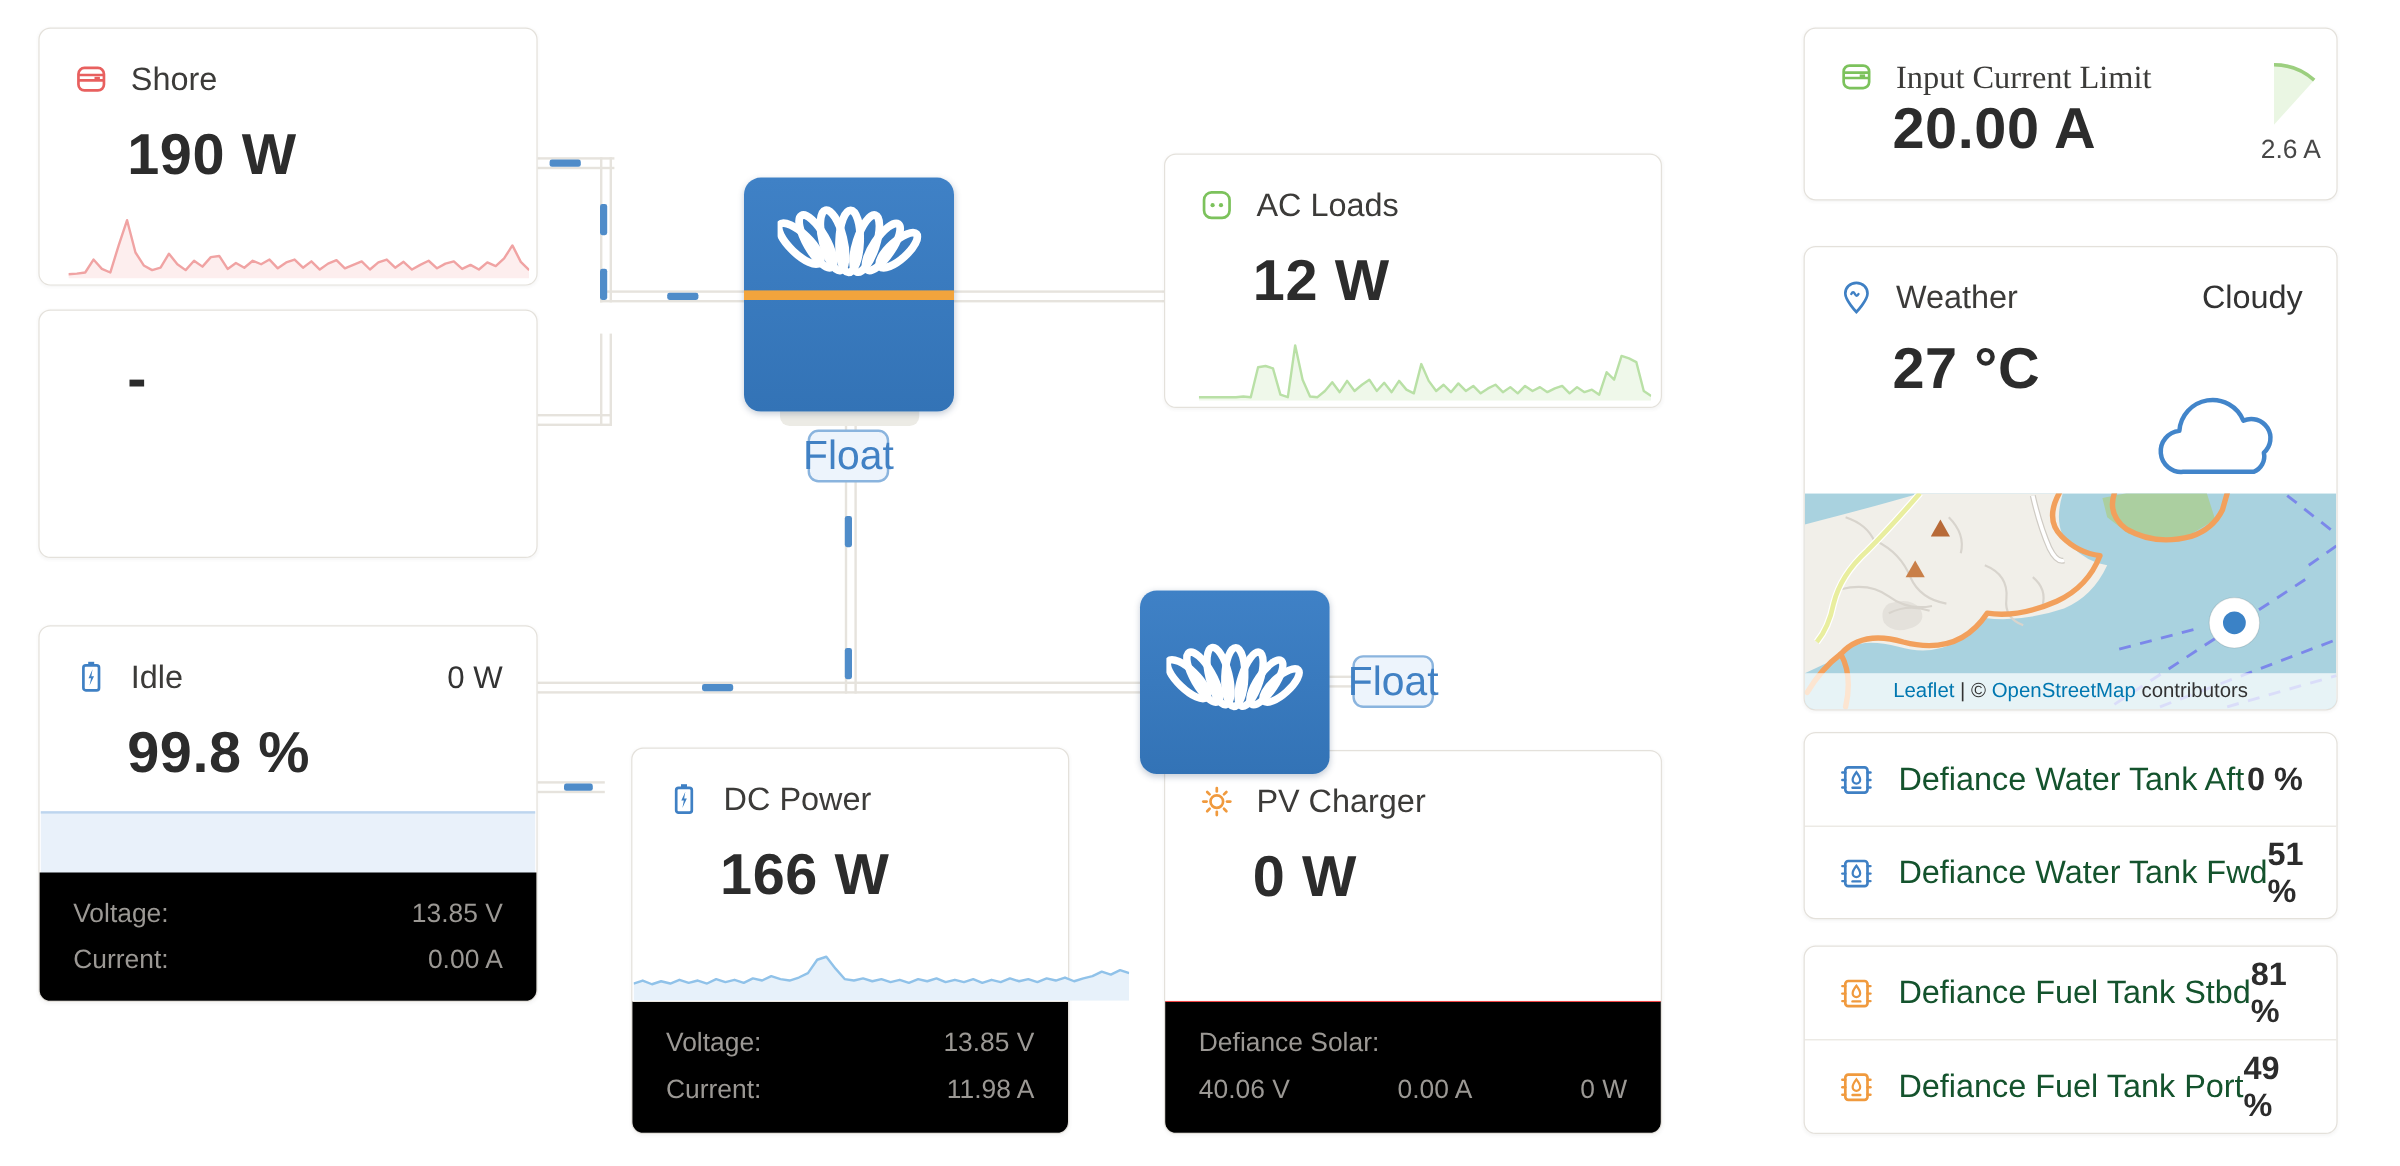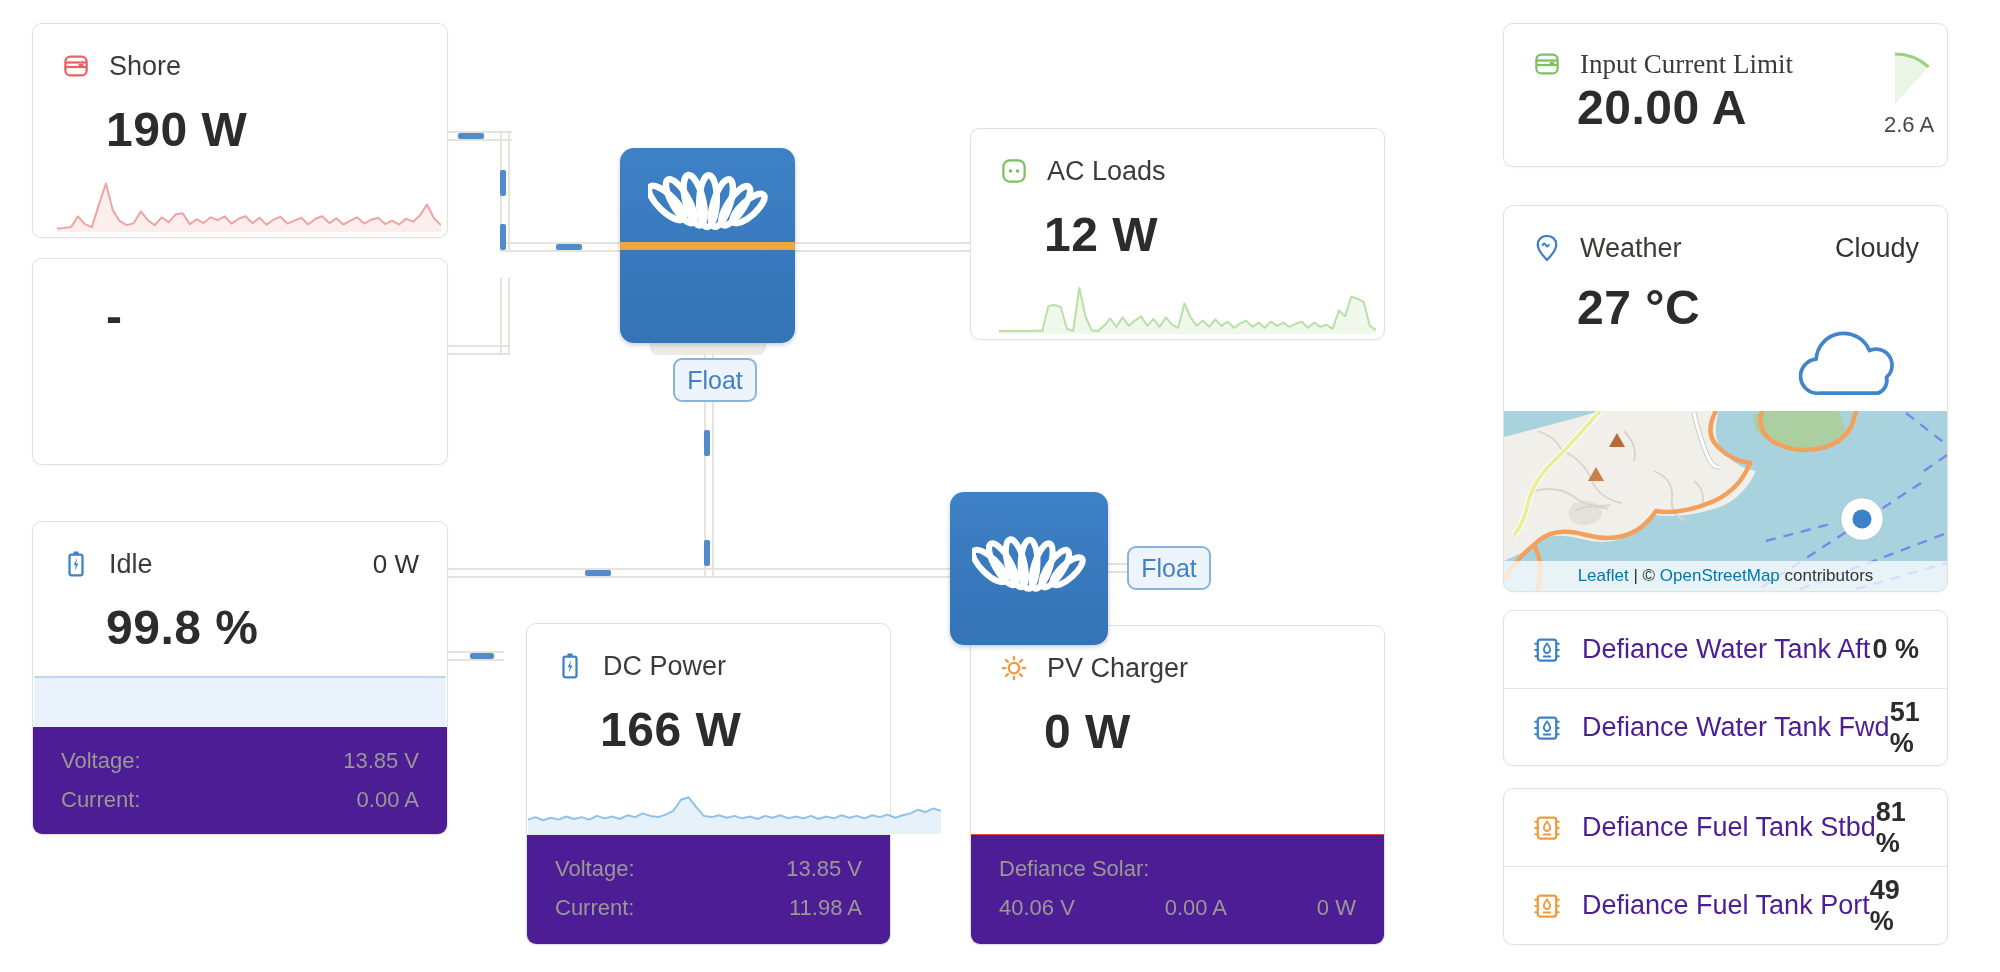--- a/index.html
+++ b/index.html
@@ -8,46 +8,46 @@
   .card{position:absolute;background:#fff;border:1px solid #e4e1db;border-radius:10px;
         box-shadow:0 1px 3px rgba(60,60,50,.05);z-index:3;box-sizing:border-box;}
   .hdr{display:flex;align-items:center;margin:26px 28px 0 28px;height:32px;}
   .hdr .lbl{font-size:27px;color:#3c3b39;margin-left:18px;white-space:nowrap;}
   .hdr .rval{margin-left:auto;font-size:26px;color:#333;}
   .bigval{margin:20px 28px 0 73px;font-size:48px;font-weight:700;color:#2c2c2c;letter-spacing:.5px;white-space:nowrap;}
   .icon{width:30px;height:30px;flex:0 0 30px;}
 
   .spark{position:absolute;display:block;}
 
-  .cfoot{position:absolute;left:0;right:0;bottom:0;background:#4c1d95;border-top:1px solid #eae7e0;
+  .cfoot{position:absolute;left:0;right:0;bottom:0;background:#000000;border-top:1px solid #eae7e0;
          border-radius:0 0 9px 9px;padding:14px 28px 0 28px;box-sizing:border-box;text-align:right;}
   .frow{display:flex;justify-content:space-between;font-size:22px;color:#9b9894;line-height:39px;}
 
   
   .soc-band{position:absolute;left:1px;right:1px;top:154px;height:51px;background:#e9f1fa;border-top:2px solid #bdd5ee;}
 
   
   .vbox{position:absolute;background:linear-gradient(#3f81c6,#3373b6);border-radius:14px;z-index:4;
         box-shadow:0 2px 5px rgba(30,60,100,.25);}
   .vstripe{position:absolute;left:0;right:0;height:8px;background:#f2a43d;}
   .shelf{position:absolute;background:#ecebe5;border-radius:8px;z-index:2;}
 
   
   .wire-h{position:absolute;height:6px;border-top:2px solid #e6e3dd;border-bottom:2px solid #e6e3dd;z-index:2;}
   .wire-v{position:absolute;width:6px;border-left:2px solid #e6e3dd;border-right:2px solid #e6e3dd;z-index:2;}
   .dash-h{position:absolute;width:26px;height:6px;background:#4f8cc9;border-radius:2px;z-index:2;}
   .dash-v{position:absolute;width:6px;height:26px;background:#4f8cc9;border-radius:2px;z-index:2;}
 
-  .float-badge{position:absolute;width:84px;height:44px;background:#edf4fc;border:2px solid #8ab4de;border-radius:9px;
-        color:#4181c4;font-size:25px;display:flex;align-items:center;justify-content:center;z-index:5;box-sizing:border-box;}
+  .float-badge{position:absolute;width:68px;height:44px;background:#edf4fc;border:2px solid #8ab4de;border-radius:9px;
+        color:#4181c4;font-size:34px;display:flex;align-items:center;justify-content:center;z-index:5;box-sizing:border-box;}
 
   
   .trow{height:77px;display:flex;align-items:center;padding:0 28px;}
   .trow + .trow{border-top:1px solid #e8e5df;}
-  .trow .lbl{font-size:27px;color:#4c1d95;margin-left:20px;white-space:nowrap;}
+  .trow .lbl{font-size:27px;color:#14532d;margin-left:20px;white-space:nowrap;}
   .trow .pct{margin-left:auto;font-size:27px;font-weight:700;color:#2c2c2c;}
 
   
   .gauge-label{position:absolute;font-size:22px;color:#474747;text-align:center;width:80px;}
   .mapwrap{position:absolute;left:0;right:0;bottom:0;height:180px;border-radius:0 0 9px 9px;overflow:hidden;}
   .attrib{position:absolute;left:0;right:0;bottom:0;height:30px;line-height:30px;background:rgba(255,255,255,.72);
           font-size:17px;color:#333;text-align:center;}
   .attrib a{color:#0077b0;text-decoration:none;}
 </style>
 </head>

